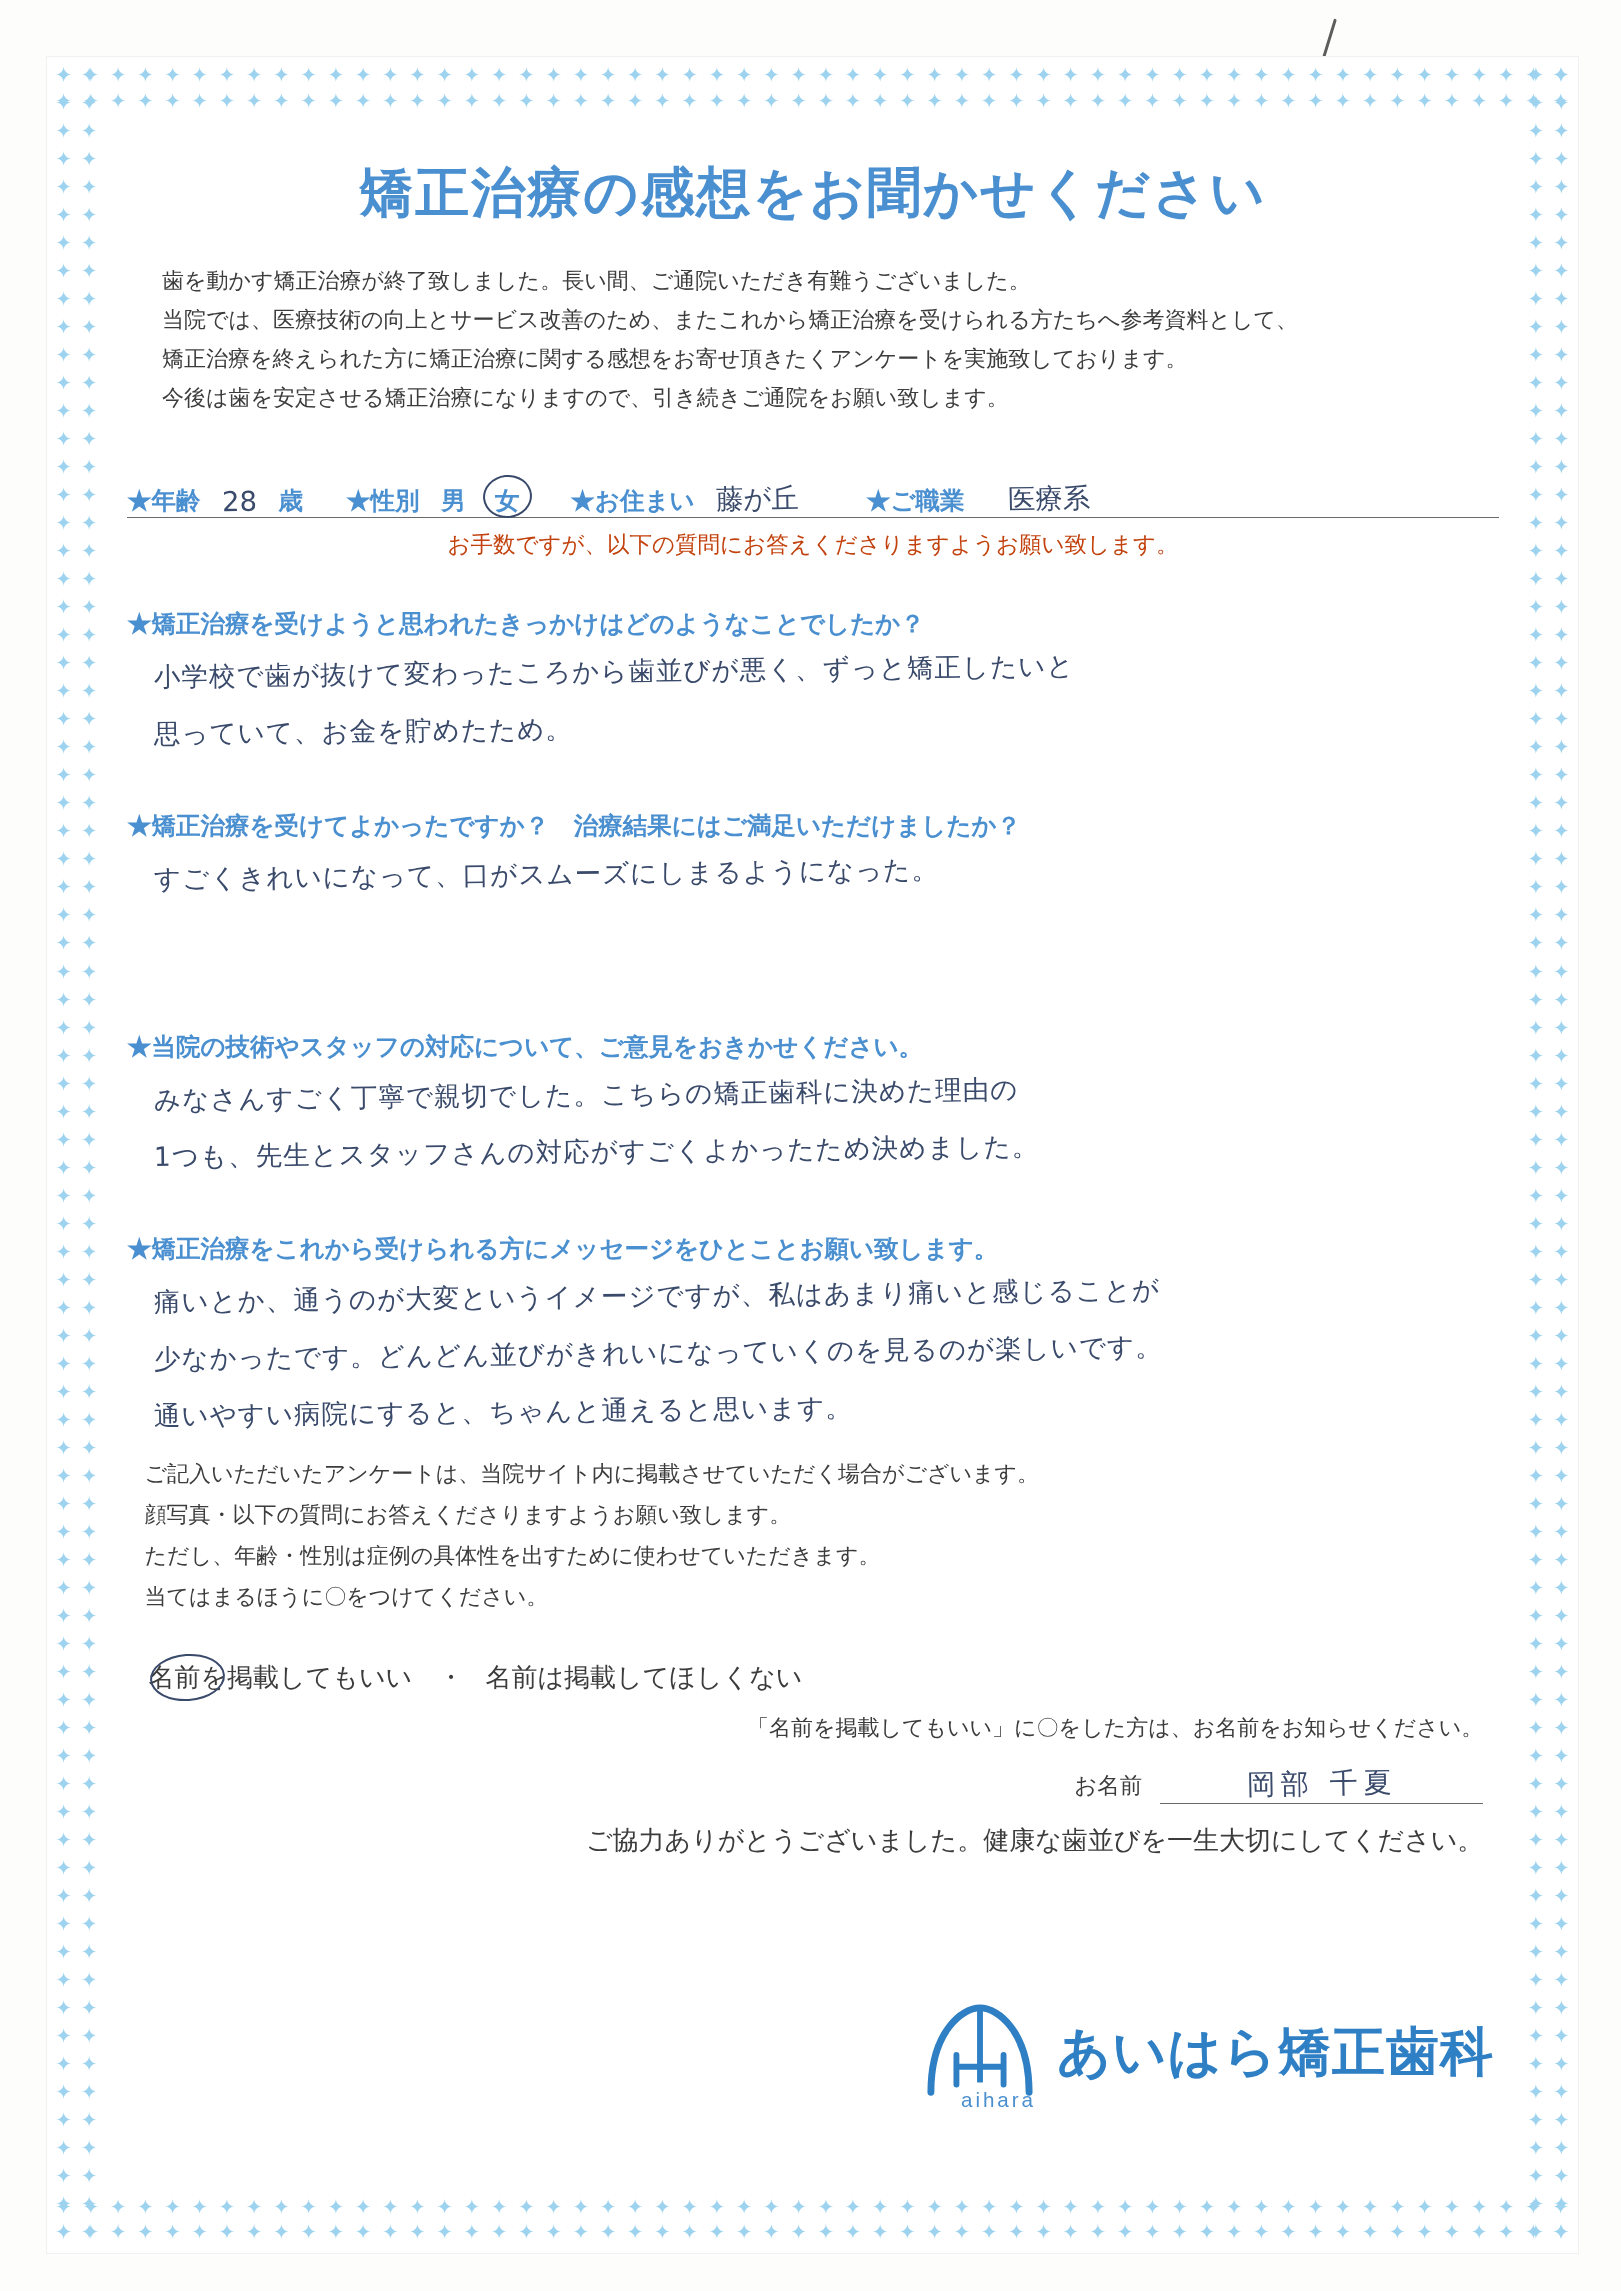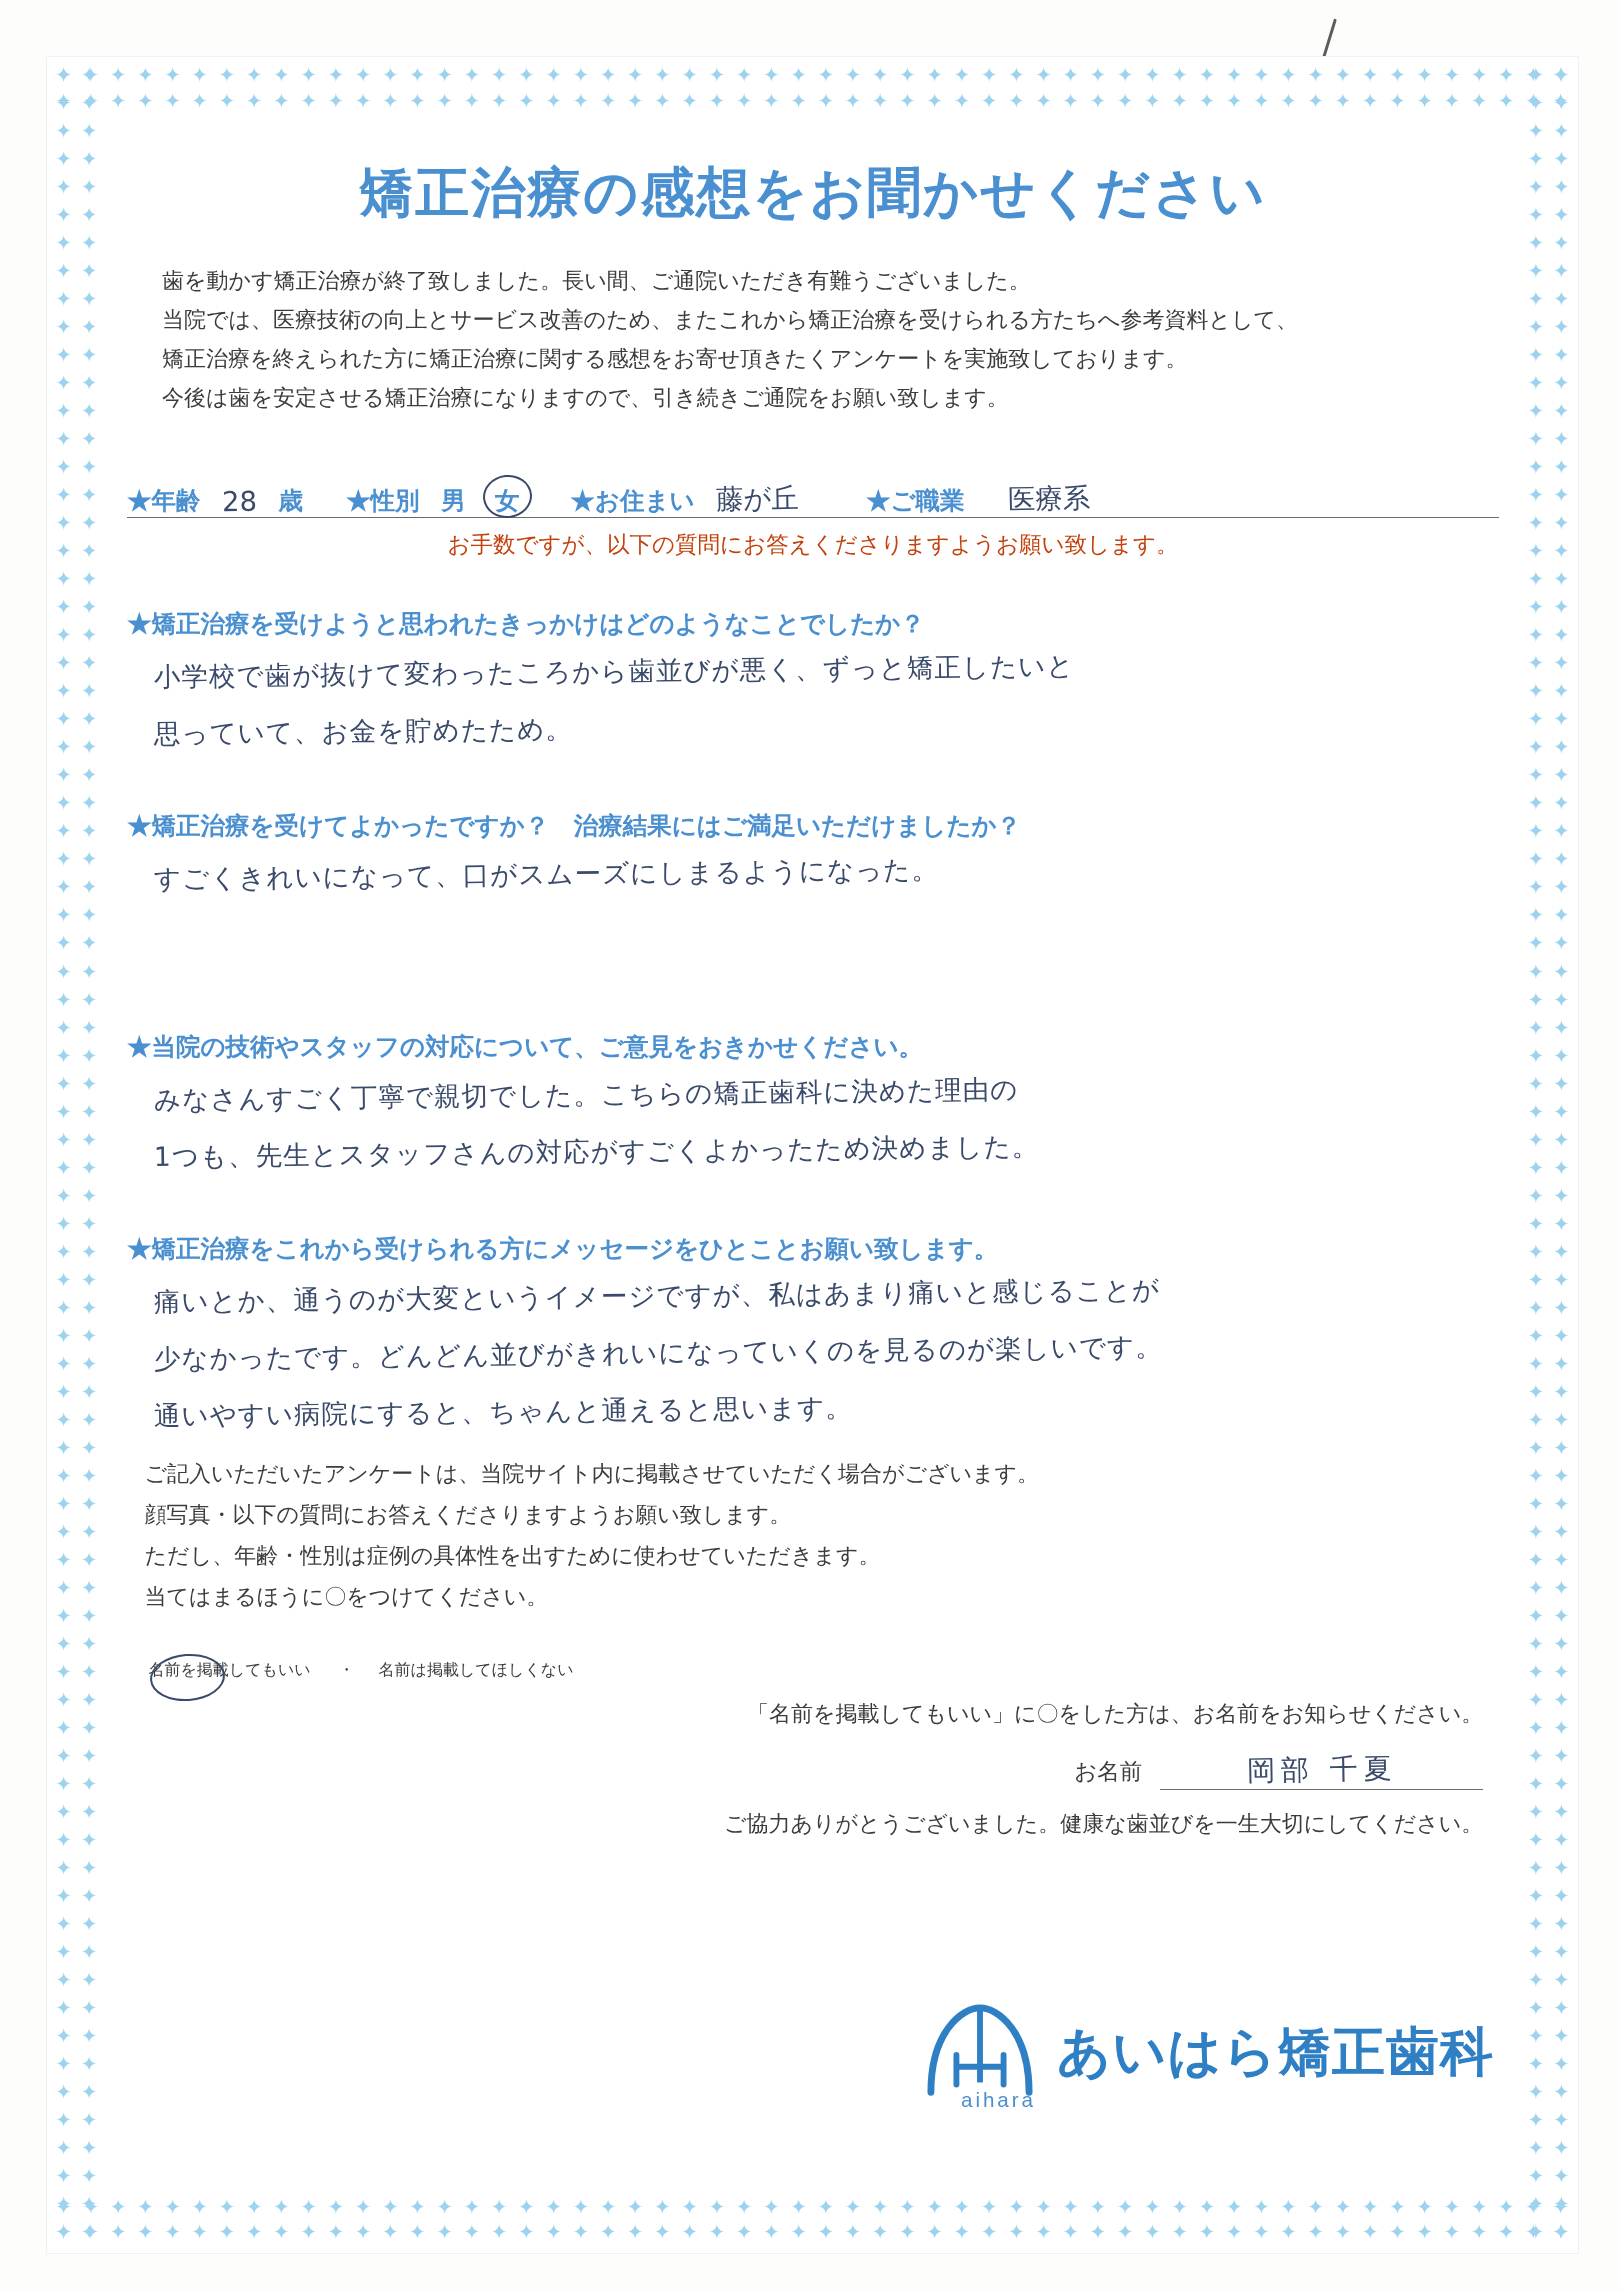--- a/index.html
+++ b/index.html
@@ -178,21 +178,21 @@
     font-size: 22px;
     line-height: 41px;
     margin-left: 17.6px;
     margin-top: 9.8px;
   }
   .notes div { white-space: nowrap; }
 
   .choice-row {
     margin-left: 17.6px;
     margin-top: 43px;
-    font-size: 16px;
+    font-size: 26px;
     color: #3c3c3c;
     white-space: nowrap;
   }
   .choice-circled {
     position: relative;
     display: inline-block;
     padding: 0 3.9px;
   }
   .choice-circled::after {
     content: "";
@@ -237,21 +237,21 @@
     color: #3a4a6b;
     font-size: 28px;
     letter-spacing: 5.9px;
     display: inline-block;
     transform: rotate(-1deg);
   }
 
   .thanks {
     text-align: right;
     color: #3c3c3c;
-    font-size: 22px;
+    font-size: 26px;
     margin-top: 19.6px;
     padding-right: 15.7px;
     white-space: nowrap;
   }
 
   
   .logo {
     position: absolute;
     right: 127px;
     bottom: 184px;

